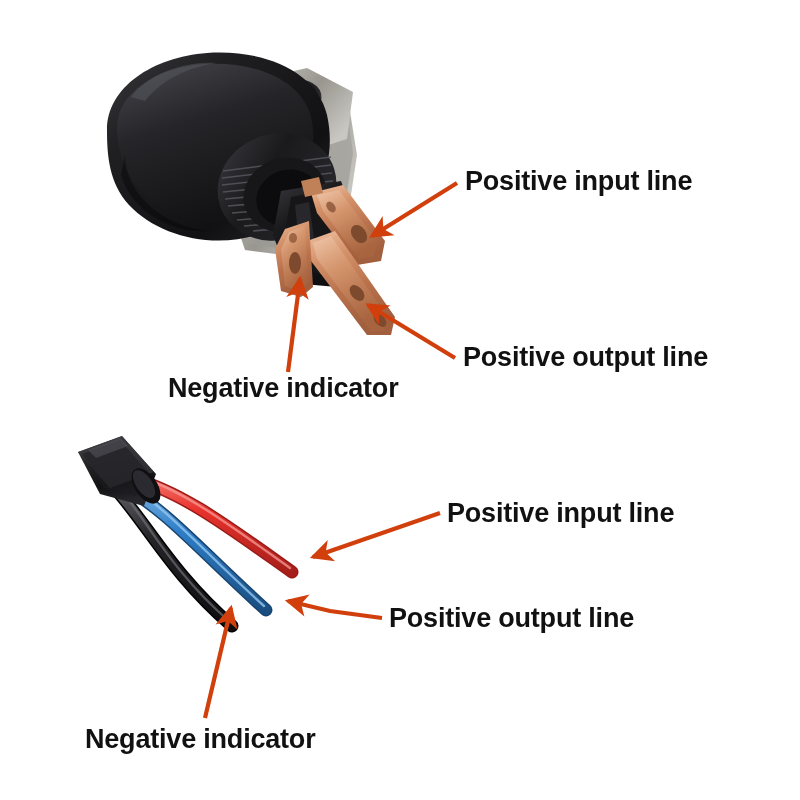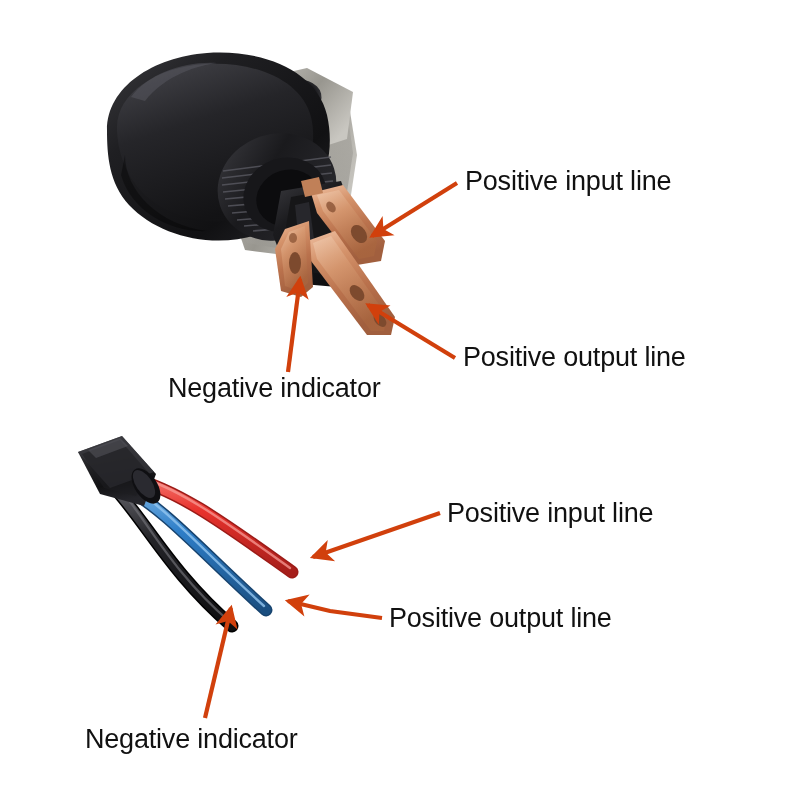--- a/index.html
+++ b/index.html
@@ -22,21 +22,21 @@
   .layer {
     position: absolute;
     left: 0;
     top: 0;
     width: 800px;
     height: 800px;
   }
   .callout-label {
     position: absolute;
     font-family: "Liberation Sans", sans-serif;
-    font-weight: normal;
+    font-weight: bold;
     font-size: 27px;
     letter-spacing: -0.2px;
     color: #111111;
     white-space: nowrap;
     line-height: 1;
   }
   
   #switch-photo {
     position: absolute;
     left: 95px;

